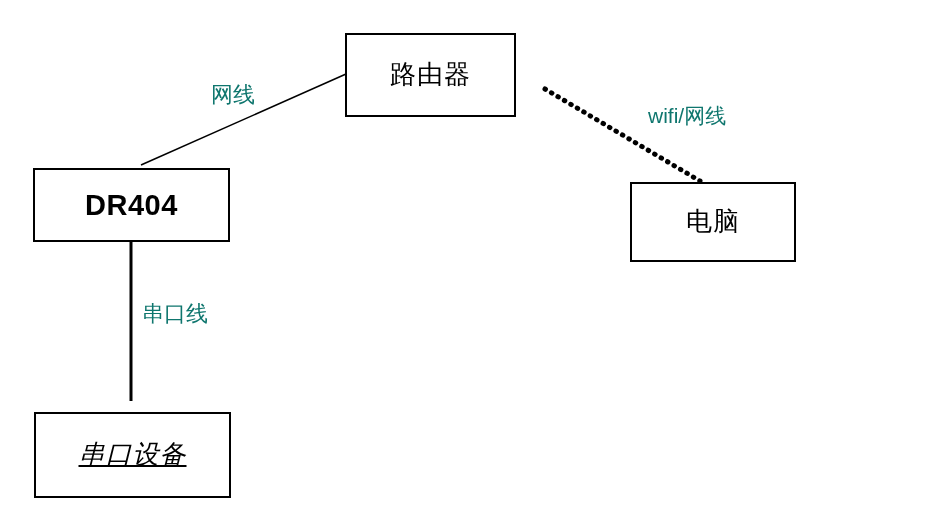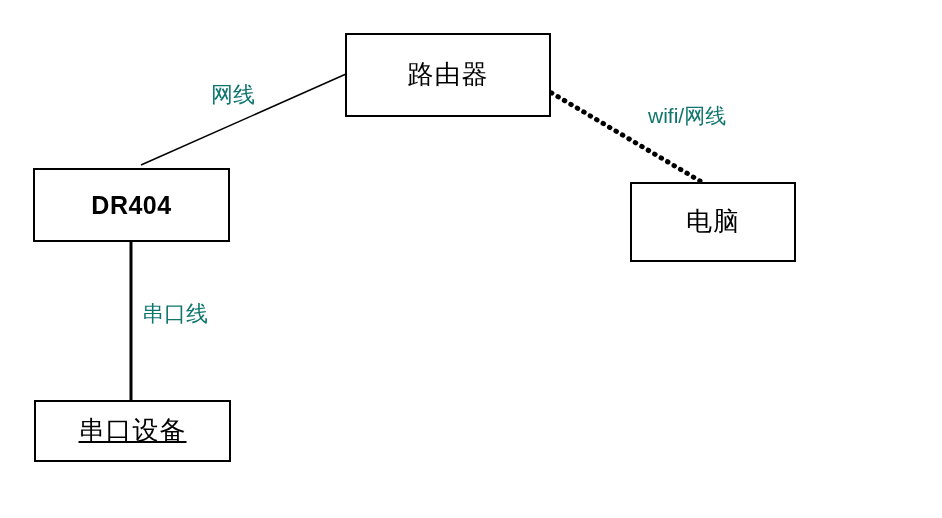--- a/index.html
+++ b/index.html
@@ -38,21 +38,21 @@
     font-family: "Liberation Serif", "DejaVu Serif", serif;
     font-size: 26px;
     line-height: 1;
     letter-spacing: 1px;
     color: #000000;
     white-space: nowrap;
   }
   .node-label.mono-bold {
     font-family: "Liberation Sans", "DejaVu Sans", sans-serif;
     font-weight: bold;
-    font-size: 25px;
+    font-size: 29px;
     letter-spacing: 0.5px;
   }
   .node-label.underlined {
     text-decoration: underline;
     text-underline-offset: 2px;
   }
   .edge-label {
     position: absolute;
     font-family: "Liberation Serif", "DejaVu Serif", serif;
     font-size: 22px;
@@ -70,33 +70,33 @@
 <body>
 
 <div id="canvas" style="width: 942px; height: 518px; background: rgb(255, 255, 255);">
 
   <svg class="edge-layer" viewBox="0 0 942 518" width="942" height="518" xmlns="http://www.w3.org/2000/svg">
     <line stroke="#000000" stroke-width="1.5" stroke-linecap="butt" x1="141" y1="165" x2="346" y2="74"></line>
     <line stroke="#000000" stroke-width="5" stroke-linecap="round" stroke-dasharray="0.5 7" x1="545" y1="89" x2="700" y2="181"></line>
     <line stroke="#000000" stroke-width="3" stroke-linecap="butt" x1="131" y1="242" x2="131" y2="401"></line>
   </svg>
 
-  <div class="node" style="left: 345px; top: 33px; width: 206px; height: 84px;">
+  <div class="node" style="left: 345px; top: 33px; width: 171px; height: 84px;">
     <span class="node-label">路由器</span>
   </div>
 
   <div class="node" style="left: 33px; top: 168px; width: 197px; height: 74px;">
     <span class="node-label mono-bold">DR404</span>
   </div>
 
   <div class="node" style="left: 602px; top: 182px; width: 166px; height: 80px; margin-left: 28px;">
     <span class="node-label">电脑</span>
   </div>
 
-  <div class="node" style="left: 34px; top: 400px; width: 197px; height: 62px;">
+  <div class="node" style="left: 34px; top: 412px; width: 197px; height: 86px; font-style: italic;">
     <span class="node-label underlined">串口设备</span>
   </div>
 
   <div class="edge-label" style="left: 211px; top: 84px;">网线</div>
 
   <div class="edge-label sans" style="left: 648px; top: 89px; margin-top: 16px;">wifi/网线</div>
 
   <div class="edge-label" style="left: 142px; top: 303px;">串口线</div>
 
 </div>

